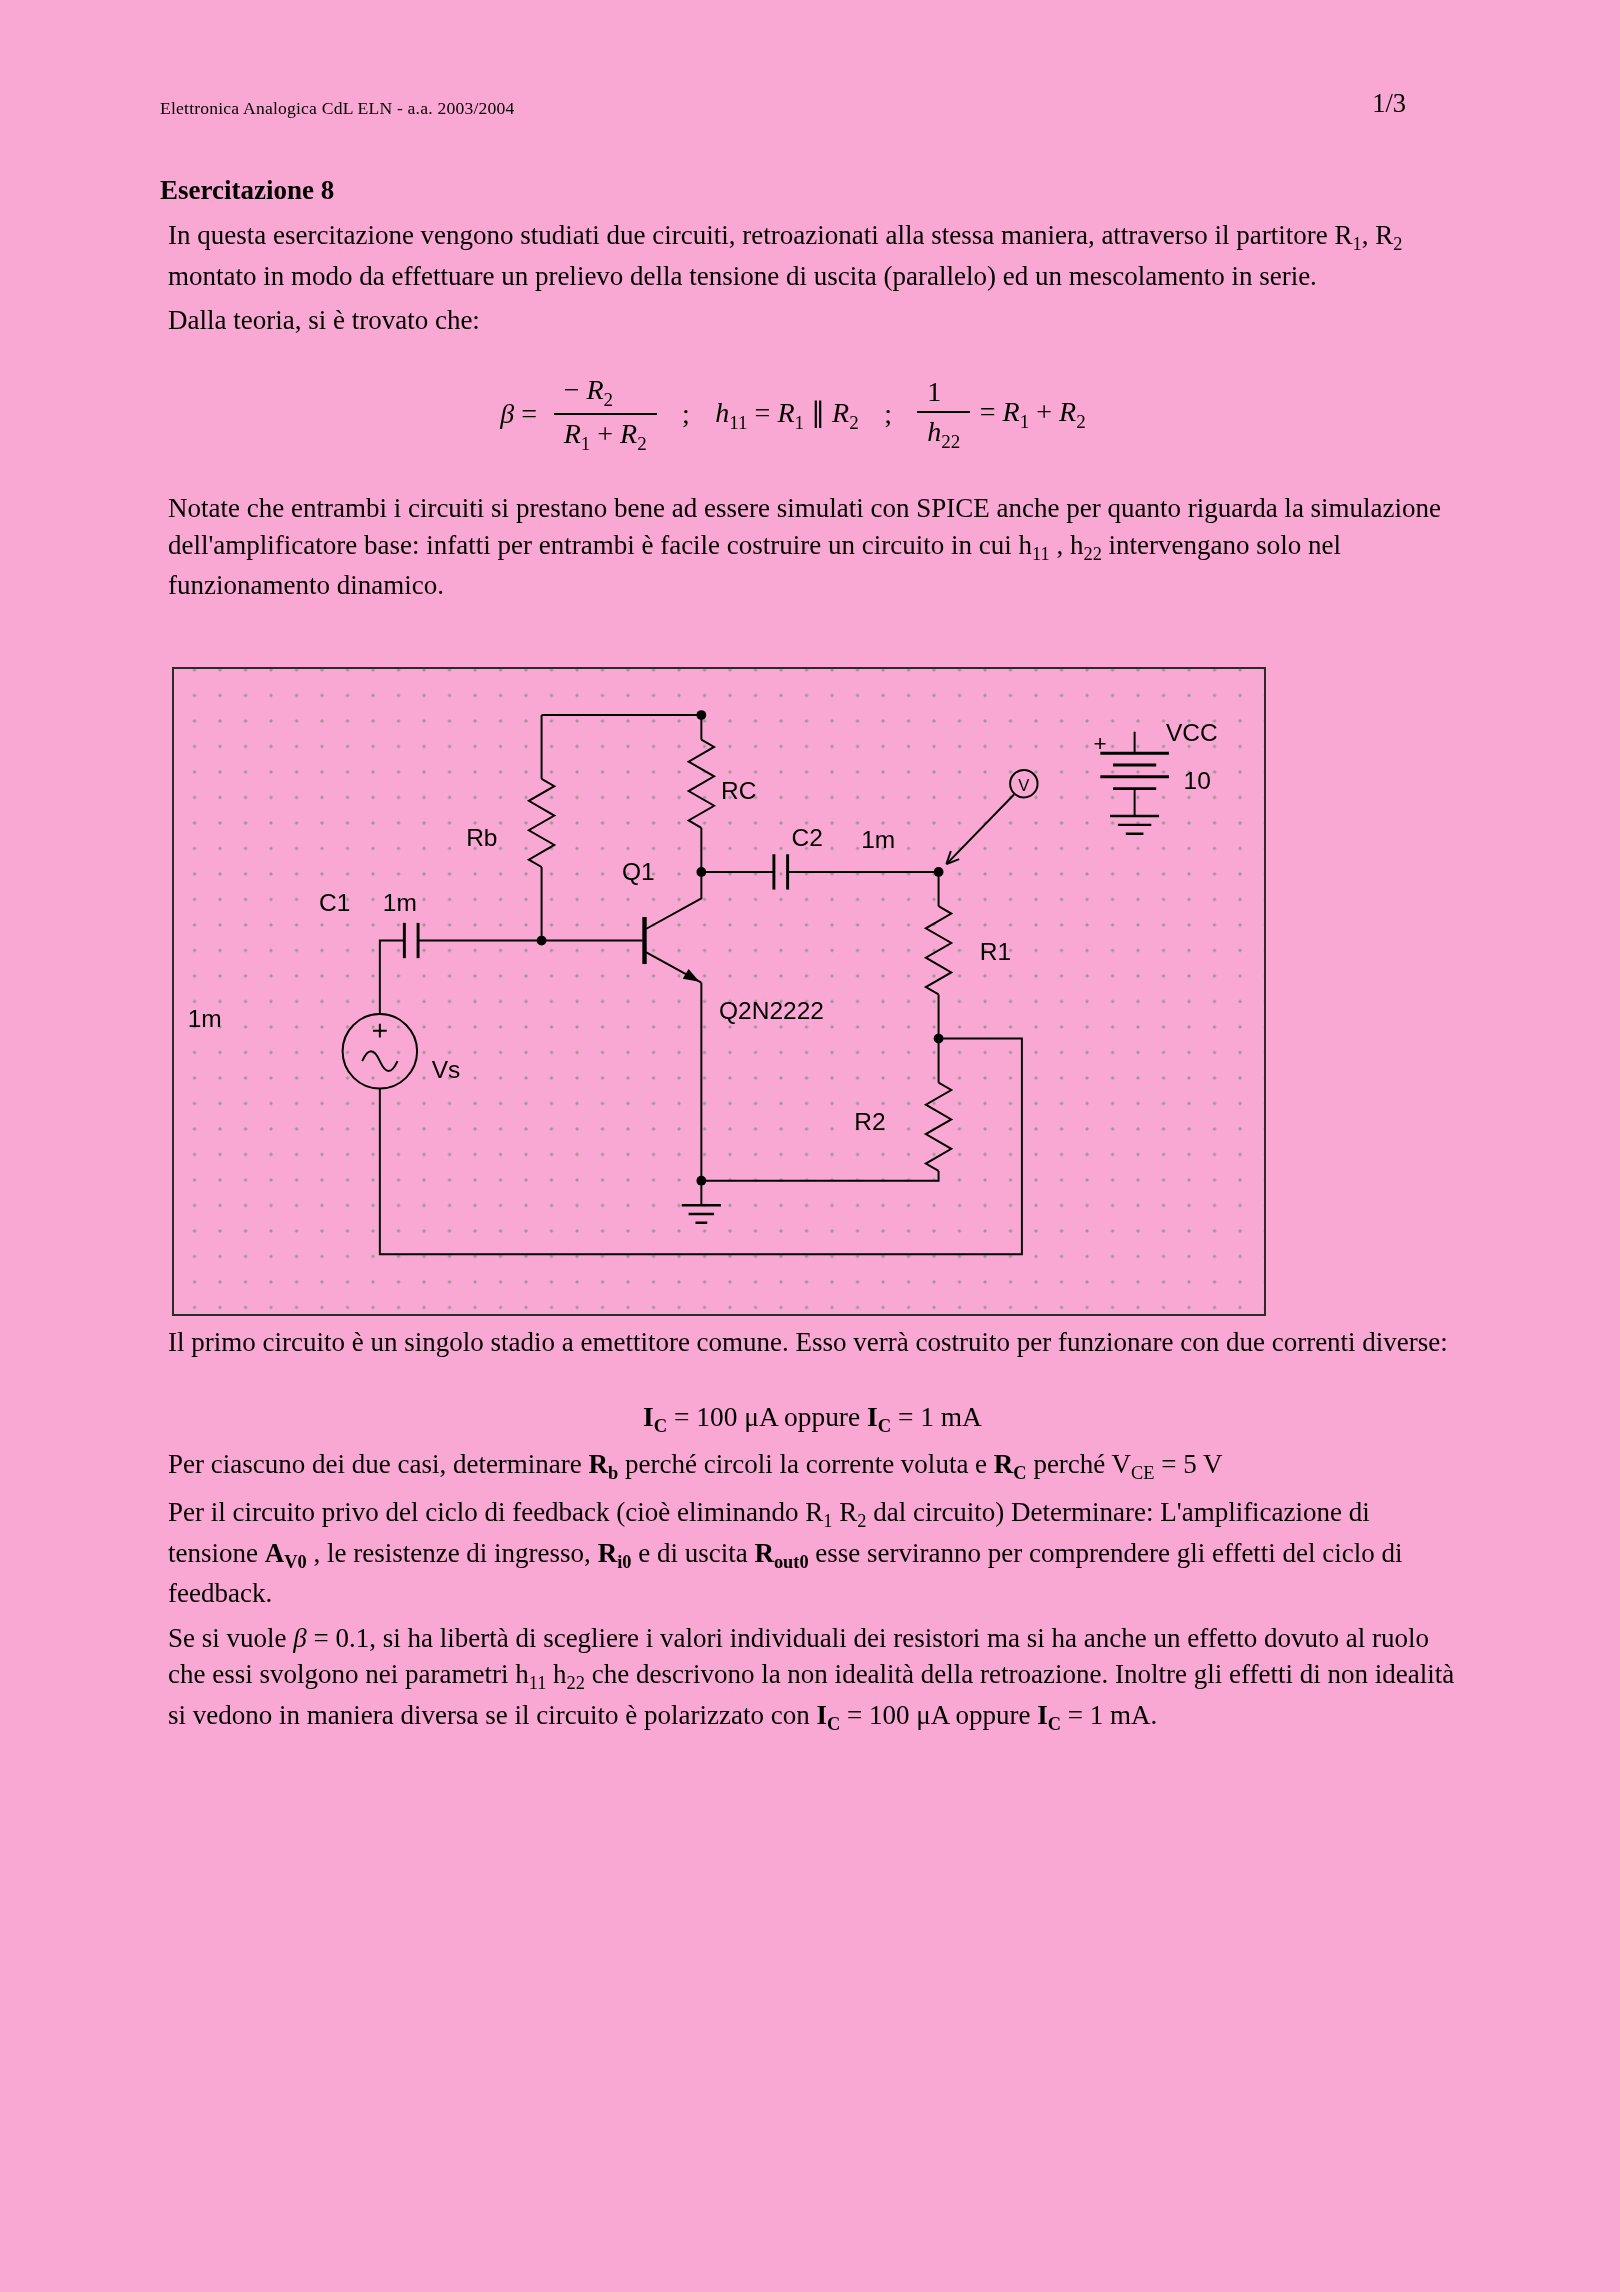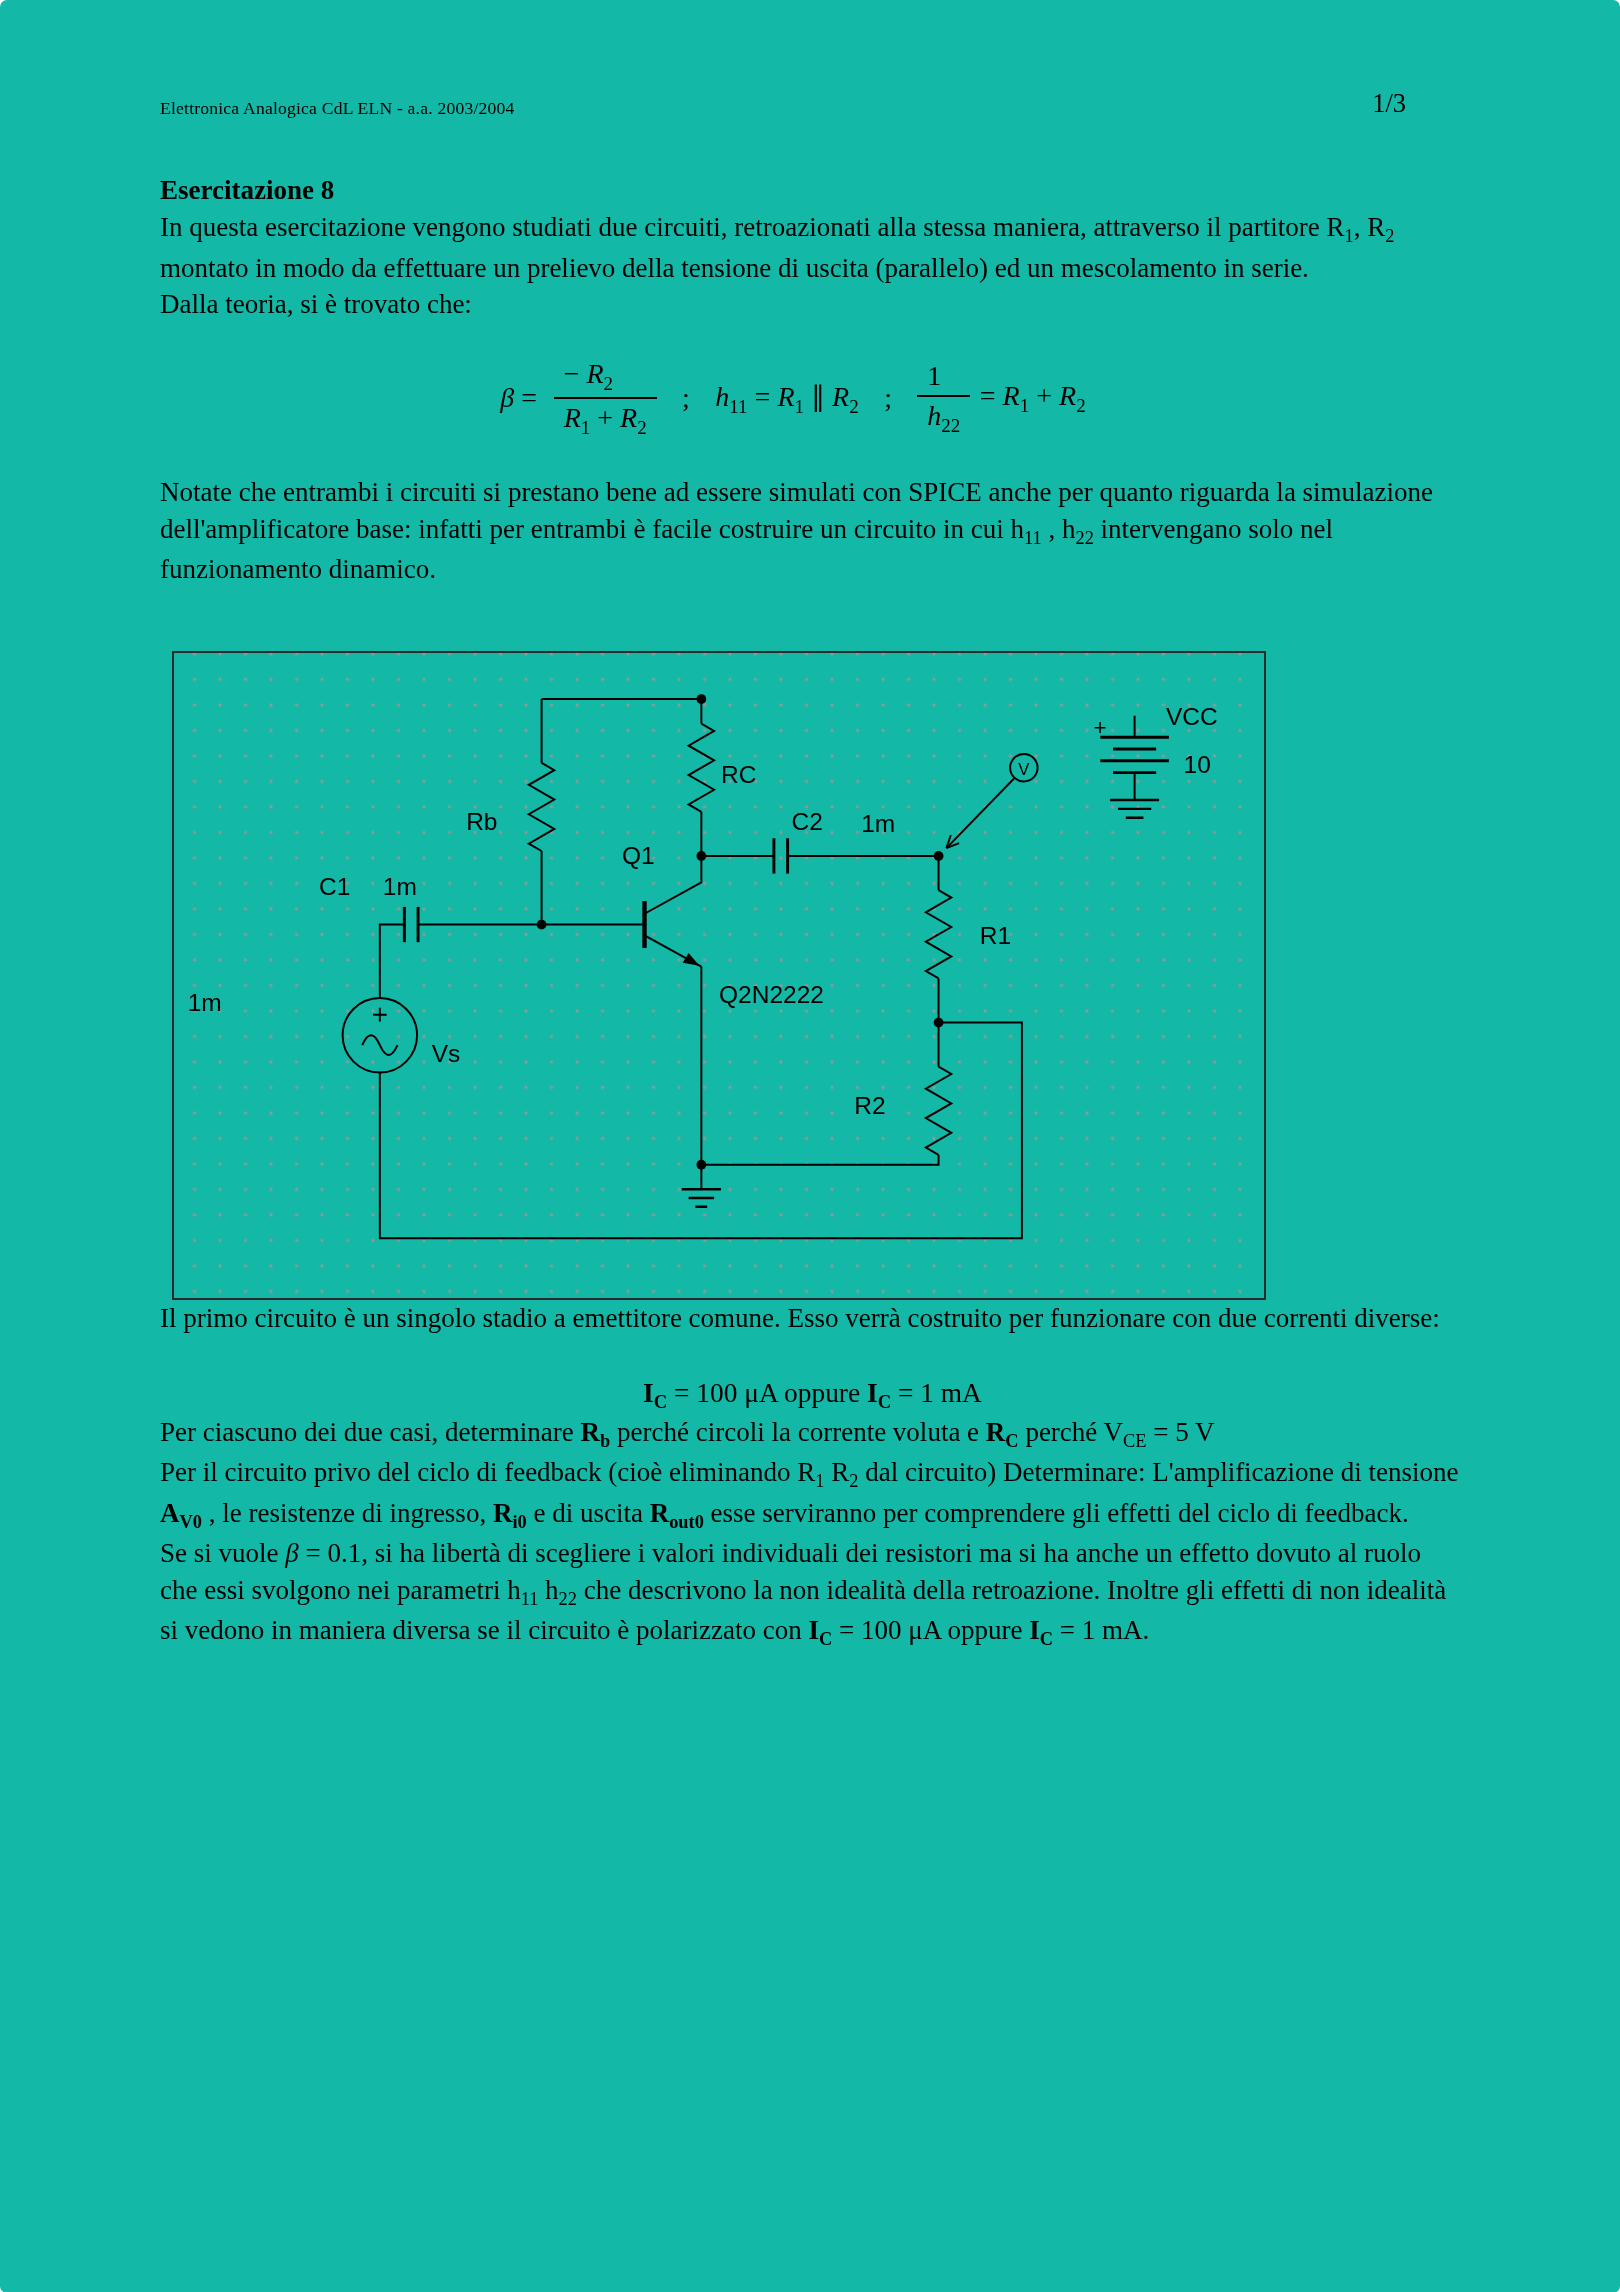--- a/index.html
+++ b/index.html
@@ -1,27 +1,27 @@
 <!DOCTYPE html>
 <html><head>
 <meta charset="utf-8">
 <style>
   html,body { margin:0; padding:0; background:#fff; }
   .page {
-    width:1620px; height:2293px; background:#14b8a6; overflow:hidden;
+    width:1620px; height:2293px; background:#f9a8d4; overflow:hidden;
     box-sizing:border-box; padding:88px 155px 0 160px;
-    font-family:"Liberation Serif", serif; color:#000; position:relative;border-radius:7px;
+    font-family:"Liberation Serif", serif; color:#000; position:relative;
   }
   .hdr { display:flex; justify-content:space-between; align-items:flex-end; }
   .hdr-left  { font-size:17.6px; letter-spacing:0.2px; }
   .hdr-right { font-size:26.5px; padding-right:59px; }
 
   .title { margin-top:53px; font-weight:bold; font-size:27px; line-height:1.38; }
 
-  p.body { font-size:27px; line-height:1.36; margin:0; }
+  p.body { font-size:27px; line-height:1.36; margin:8px; }
   .mt-intro { margin-top:29px; }
   .mt-zero  { margin-top:0; }
   .mt-spice { margin-top:43px; }
   .mt-first { margin-top:55px; }
   .mt-case  { margin-top:41px; }
   .mt-nofb  { margin-top:39px; }
   .mt-beta  { margin-top:39px; }
 
   .b { font-weight:bold; }
   .i { font-style:italic; }

